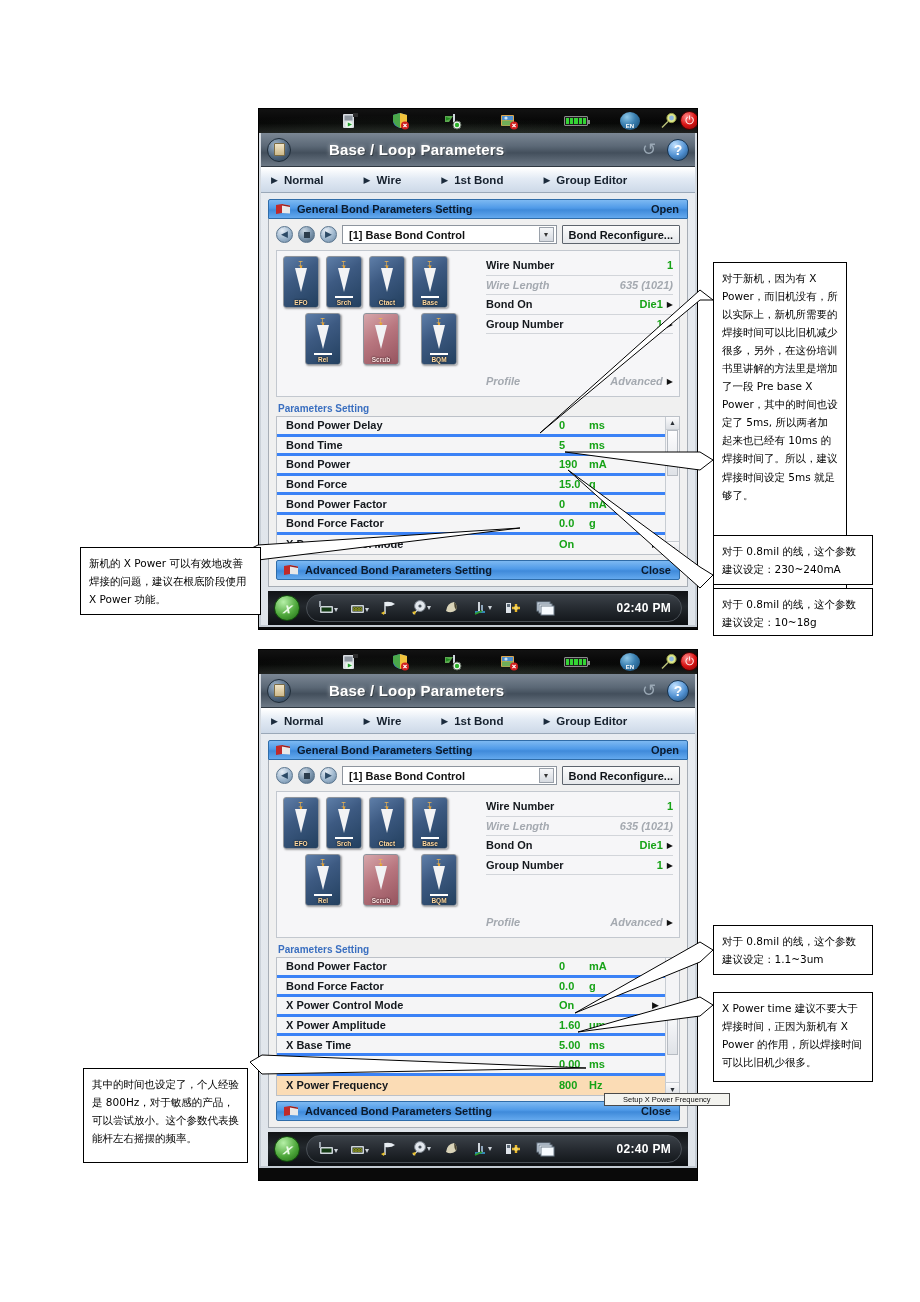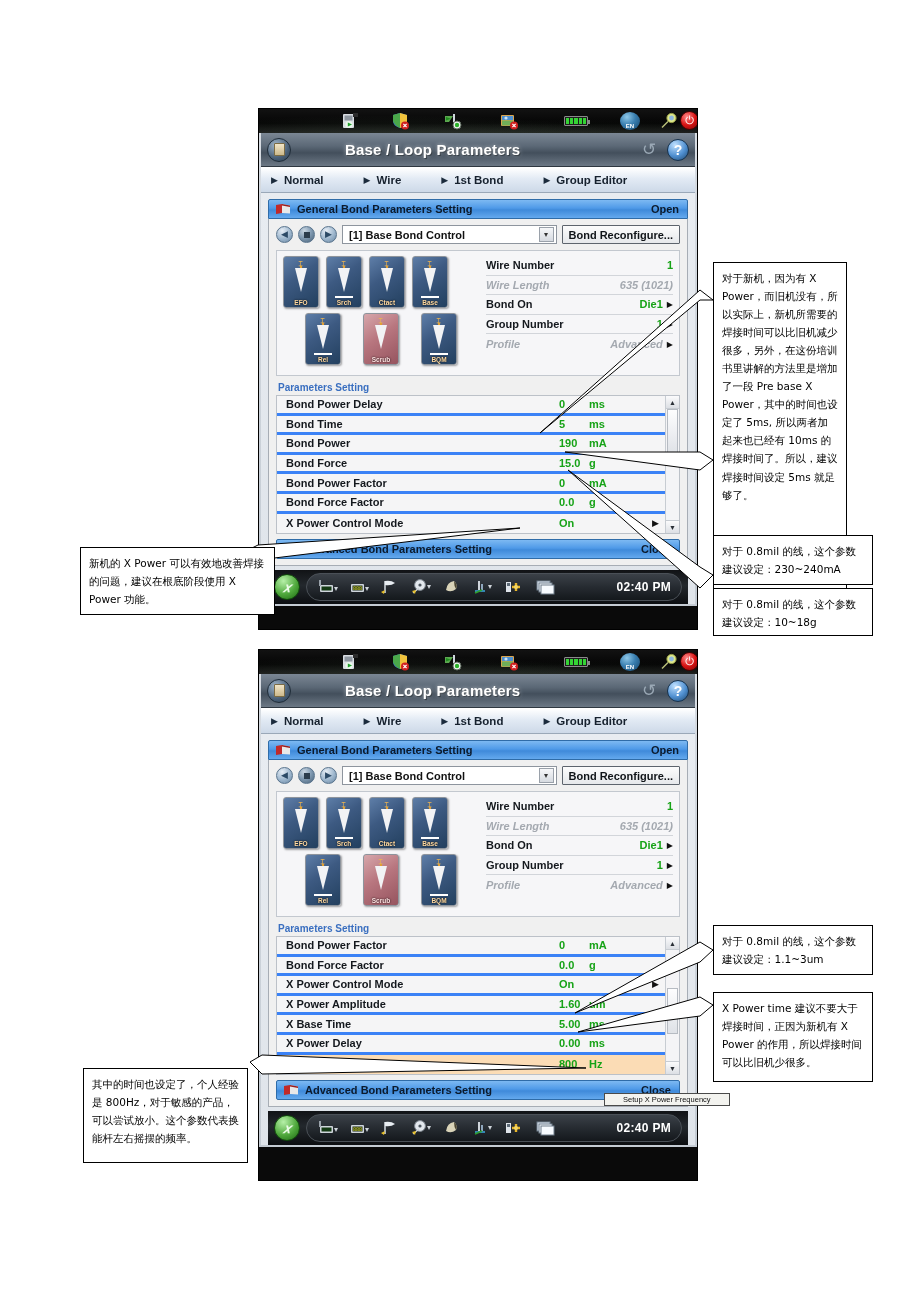--- a/index.html
+++ b/index.html
@@ -84,21 +84,21 @@
     background: radial-gradient(circle at 35% 28%, #9fb4c8 0%, #4a6077 60%, #2c3d4e 100%);
     border:1px solid #1f2c38;
     display:flex; align-items:center; justify-content:center;
     flex: 0 0 auto;
   }
   .backbtn .door {
     width:11px; height:13px; background:linear-gradient(180deg,#f2e6c8,#cbb98c);
     border:1px solid #7c6c44; border-radius:1px;
   }
   .wintitle {
-    margin-left:26px; color:#ffffff; font-size:15px; font-weight:bold;
+    margin-left:10px; color:#ffffff; font-size:15px; font-weight:bold;
     text-shadow: 0 0 4px rgba(255,255,255,.55), 1px 1px 1px #1b242c;
     letter-spacing:.2px;
     padding-left:28px;
   }
   .title-right { margin-left:auto; display:flex; align-items:center; gap:8px; }
   .undo-ic { width:20px; height:20px; color:#9aa8b5; font-size:17px; line-height:20px; text-align:center; }
   .help-ic {
     width:22px; height:22px; border-radius:50%;
     background: radial-gradient(circle at 35% 25%, #bfe0ff 0%, #4f8fd0 55%, #20486f 100%);
     border:1px solid #16324e; color:#fff; font-size:14px; font-weight:bold;
@@ -211,21 +211,21 @@
     position:absolute; left:50%; bottom:9px; transform:translateX(-50%);
     width:18px; height:2px; background:#fff;
   }
 
   .infolist { flex:1; }
   .inforow {
     display:flex; align-items:center; height:19.6px;
     border-bottom:1px solid #d2d5da;
     font-size:11px; font-weight:bold; color:#14181d;
   }
-  .inforow:last-child { border-bottom:none; }
+  .inforow:last-child { border-bottom:none;margin-top:37px; }
   .inforow .val { margin-left:auto; color:#17a317; }
   .inforow .tri { margin-left:4px; color:#111; font-size:8px; }
   .inforow.dim, .inforow.dim .val { color:#a4a9b0;font-style:italic; }
 
   
   .params-title { font-size:10px; font-weight:bold; color:#3a6fc0; margin:6px 0 2px 2px; }
   .paramwrap { display:flex; border:1px solid #bcc1c8; background:#f5f5f6; }
   .paramlist { flex:1; }
   .prow {
     display:flex; align-items:center; height:19.6px;
@@ -996,21 +996,21 @@
 
     <path d="M250 1062 L262 1055 L586 1068 L262 1074 Z" fill="#ffffff" stroke="#000" stroke-width="1"></path>
   </svg>
 
   <div class="note" style="left:713px; top:232px; width:134px; height:330px;margin-top:30px;">对于新机，因为有 X Power，而旧机没有，所以实际上，新机所需要的焊接时间可以比旧机减少很多，另外，在这份培训书里讲解的方法里是增加了一段 Pre base X Power，其中的时间也设定了 5ms, 所以两者加起来也已经有 10ms 的焊接时间了。所以，建议焊接时间设定 5ms 就足够了。</div>
 
   <div class="note" style="left:713px; top:535px; width:160px; height:50px;">对于 0.8mil 的线，这个参数建议设定：230~240mA</div>
 
   <div class="note" style="left:713px; top:588px; width:160px; height:48px;">对于 0.8mil 的线，这个参数建议设定：10~18g</div>
 
-  <div class="note" style="left:80px; top:547px; width:195px; height:68px;">新机的 X Power 可以有效地改善焊接的问题，建议在根底阶段使用 X Power 功能。</div>
+  <div class="note" style="left:80px; top:547px; width:181px; height:68px;">新机的 X Power 可以有效地改善焊接的问题，建议在根底阶段使用 X Power 功能。</div>
 
   <div class="note" style="left:713px; top:925px; width:160px; height:50px;">对于 0.8mil 的线，这个参数建议设定：1.1~3um</div>
 
   <div class="note" style="left:713px; top:992px; width:160px; height:90px;">X Power time 建议不要大于焊接时间，正因为新机有 X Power 的作用，所以焊接时间可以比旧机少很多。</div>
 
   <div class="note" style="left:83px; top:1068px; width:165px; height:95px;">其中的时间也设定了，个人经验是 800Hz，对于敏感的产品，可以尝试放小。这个参数代表换能杆左右摇摆的频率。</div>
 
 </div>
 
 </body></html>

